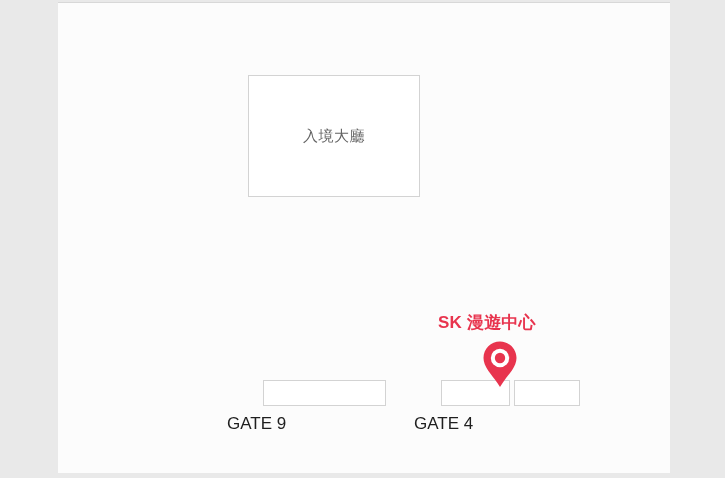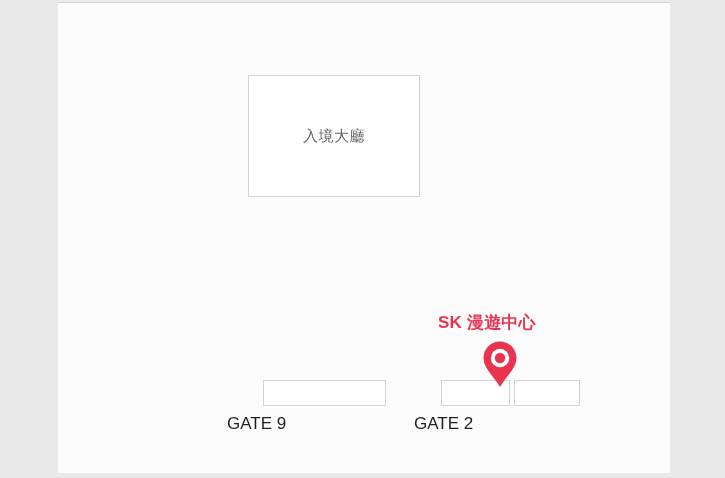--- a/index.html
+++ b/index.html
@@ -153,21 +153,21 @@
       <span class="room-label">入境大廳</span>
     </div>
 
 
 
     <div class="counter-box" id="gate2-counter"></div>
     <div class="counter-box" id="gate1-counter-left"></div>
     <div class="counter-box" id="gate1-counter-right"></div>
 
     <div class="gate-caption" id="gate2-caption">GATE 9</div>
-    <div class="gate-caption" id="gate1-caption">GATE 2</div>
+    <div class="gate-caption" id="gate1-caption">GATE 4</div>
 
     <div id="poi-label">SK 漫遊中心</div>
 
     <div id="poi-pin">
       <svg viewBox="0 0 40 52" xmlns="http://www.w3.org/2000/svg" aria-hidden="true">
         <path d="M20 1.5
                  C10.9 1.5 3.5 8.9 3.5 18
                  c0 4.1 1.8 8.3 4.6 12.4
                  c2.8 4.1 6.4 8.1 9.3 12.6
                  l2.6 4.1 2.6 -4.1

